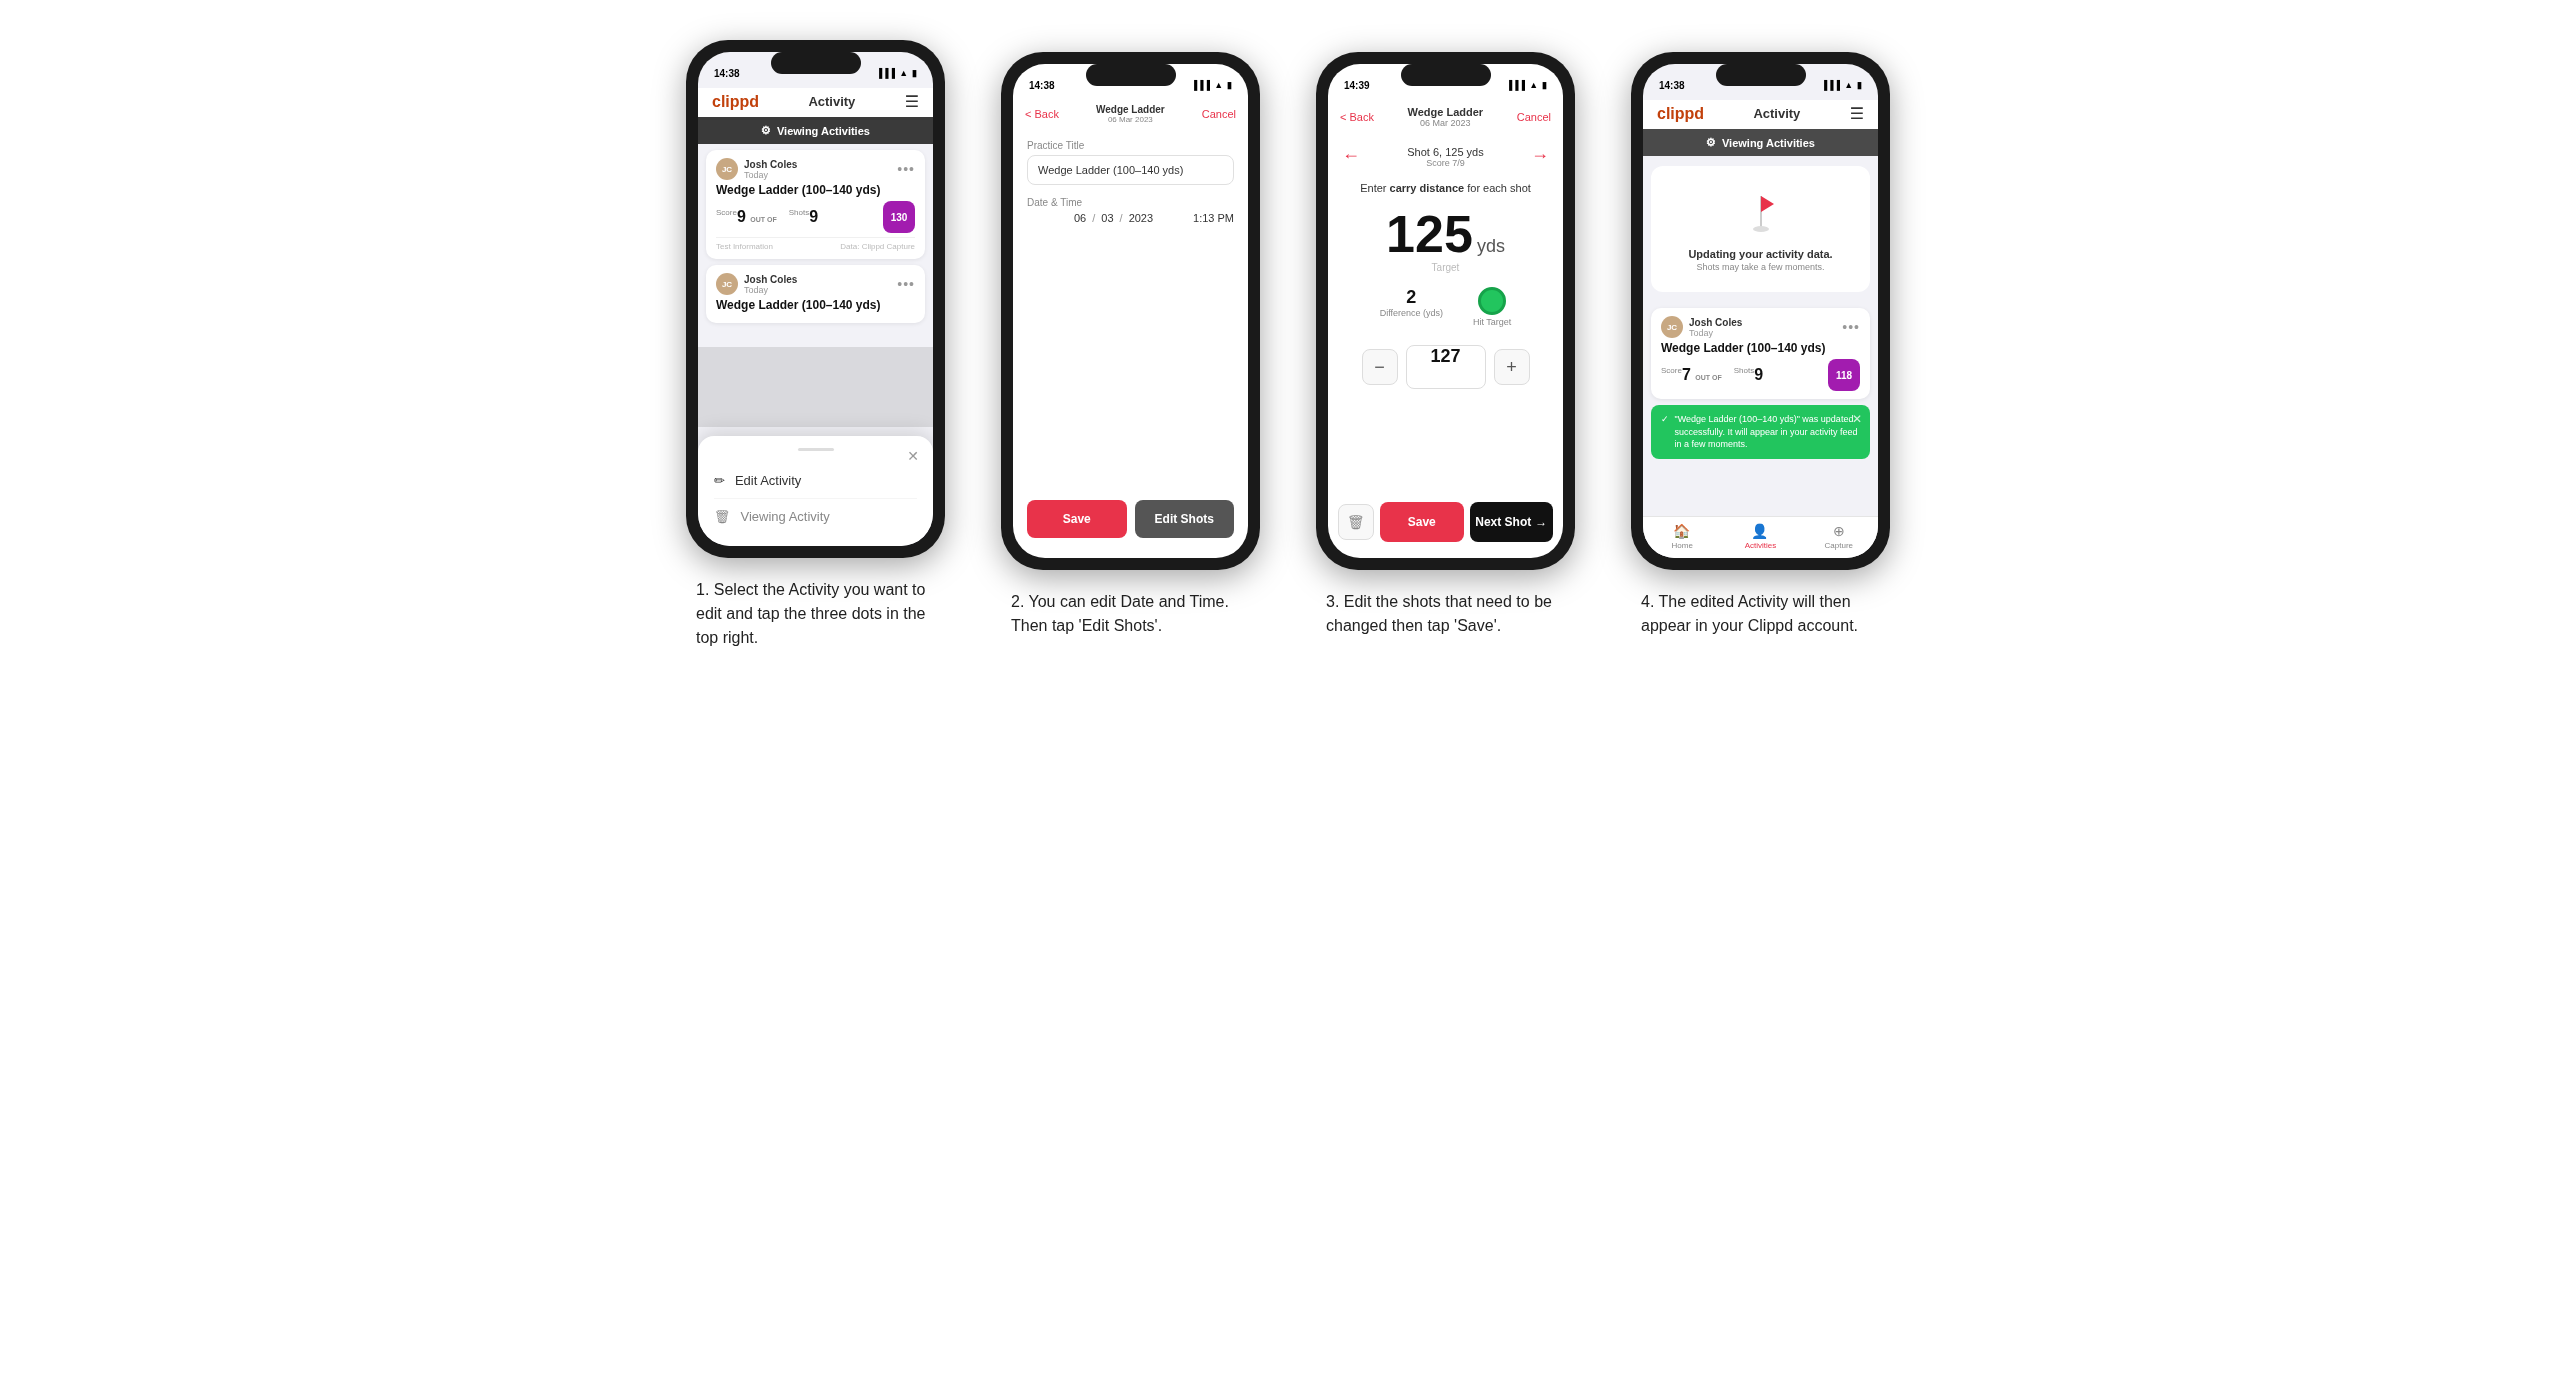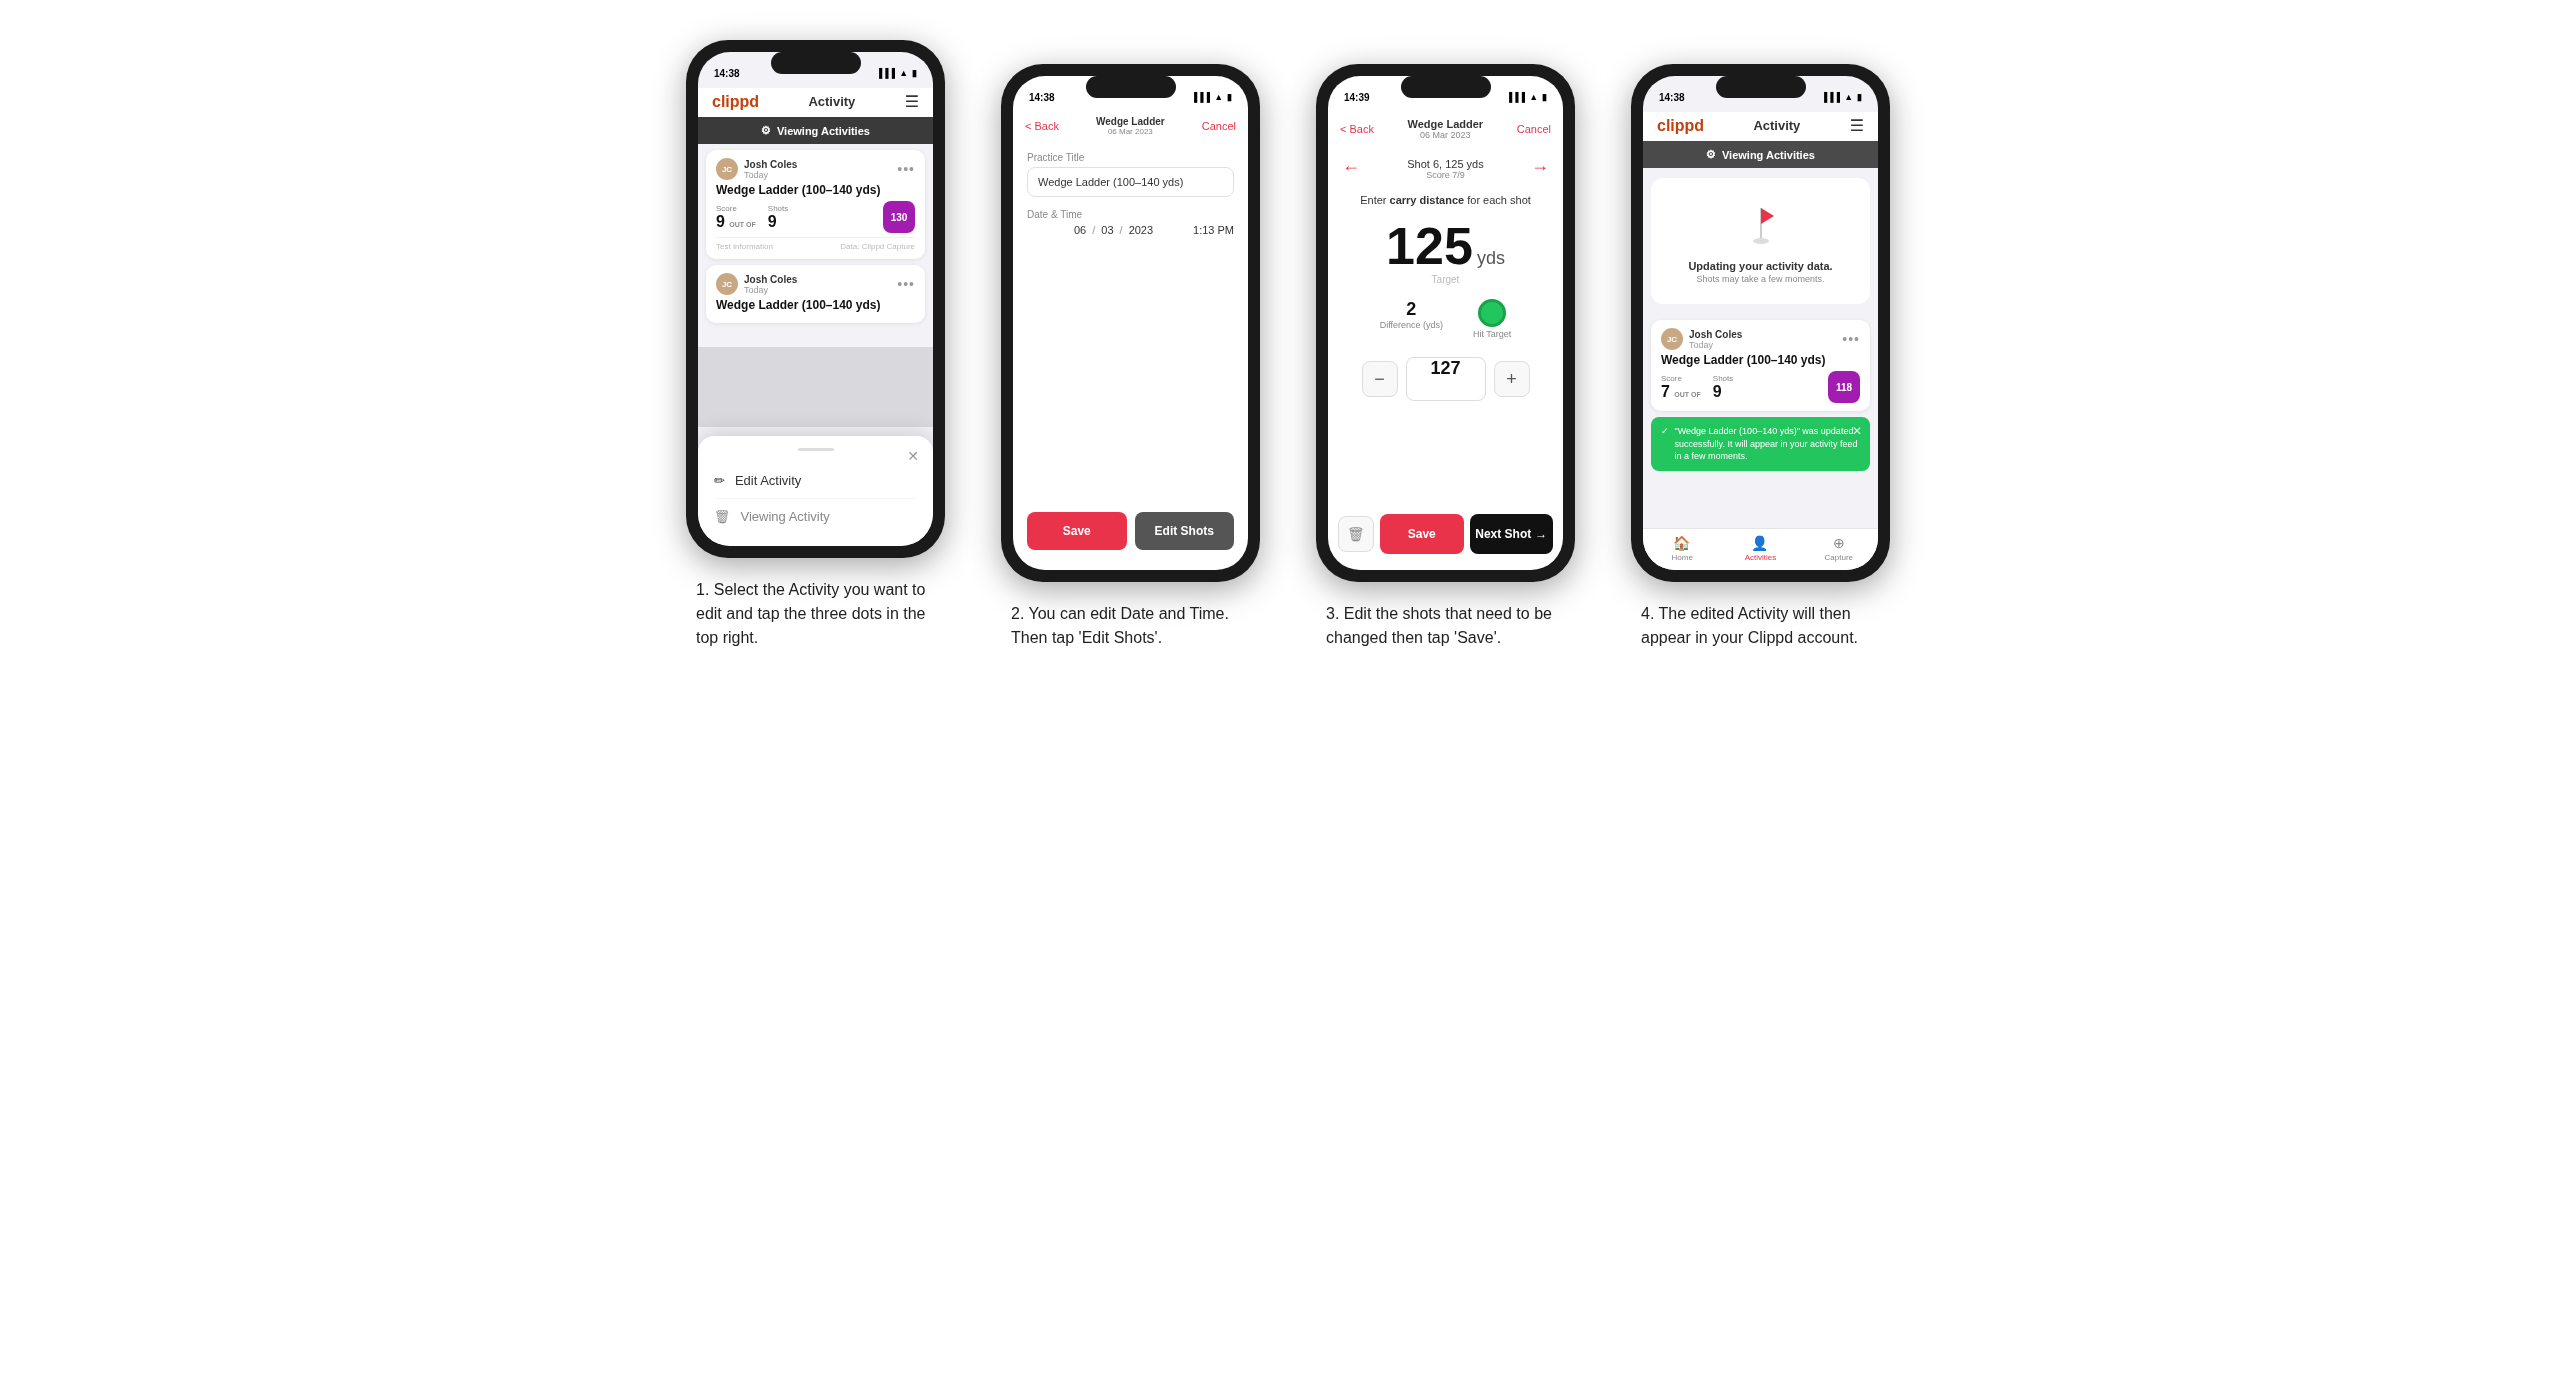--- a/index.html
+++ b/index.html
@@ -9,21 +9,21 @@
       display: flex;
       flex-direction: column;
       align-items: center;
       padding: 40px 20px;
       min-height: 100vh;
     }
 
     .phones-row {
       display: flex;
       gap: 36px;
-      align-items: flex-end;
+      align-items: center;
       justify-content: center;
     }
 
     .phone-container {
       display: flex;
       flex-direction: column;
       align-items: center;
       width: 279px;
     }
 
@@ -189,21 +189,21 @@
 
     .stats-row {
       display: flex;
       align-items: center;
       gap: 12px;
       margin-top: 4px;
     }
 
     .stat-group {
       display: flex;
-      flex-direction: column;
+      flex-direction: row;
     }
 
     .stat-label {
       font-size: 8px;
       color: #888;
     }
 
     .stat-value {
       font-size: 16px;
       font-weight: 700;

